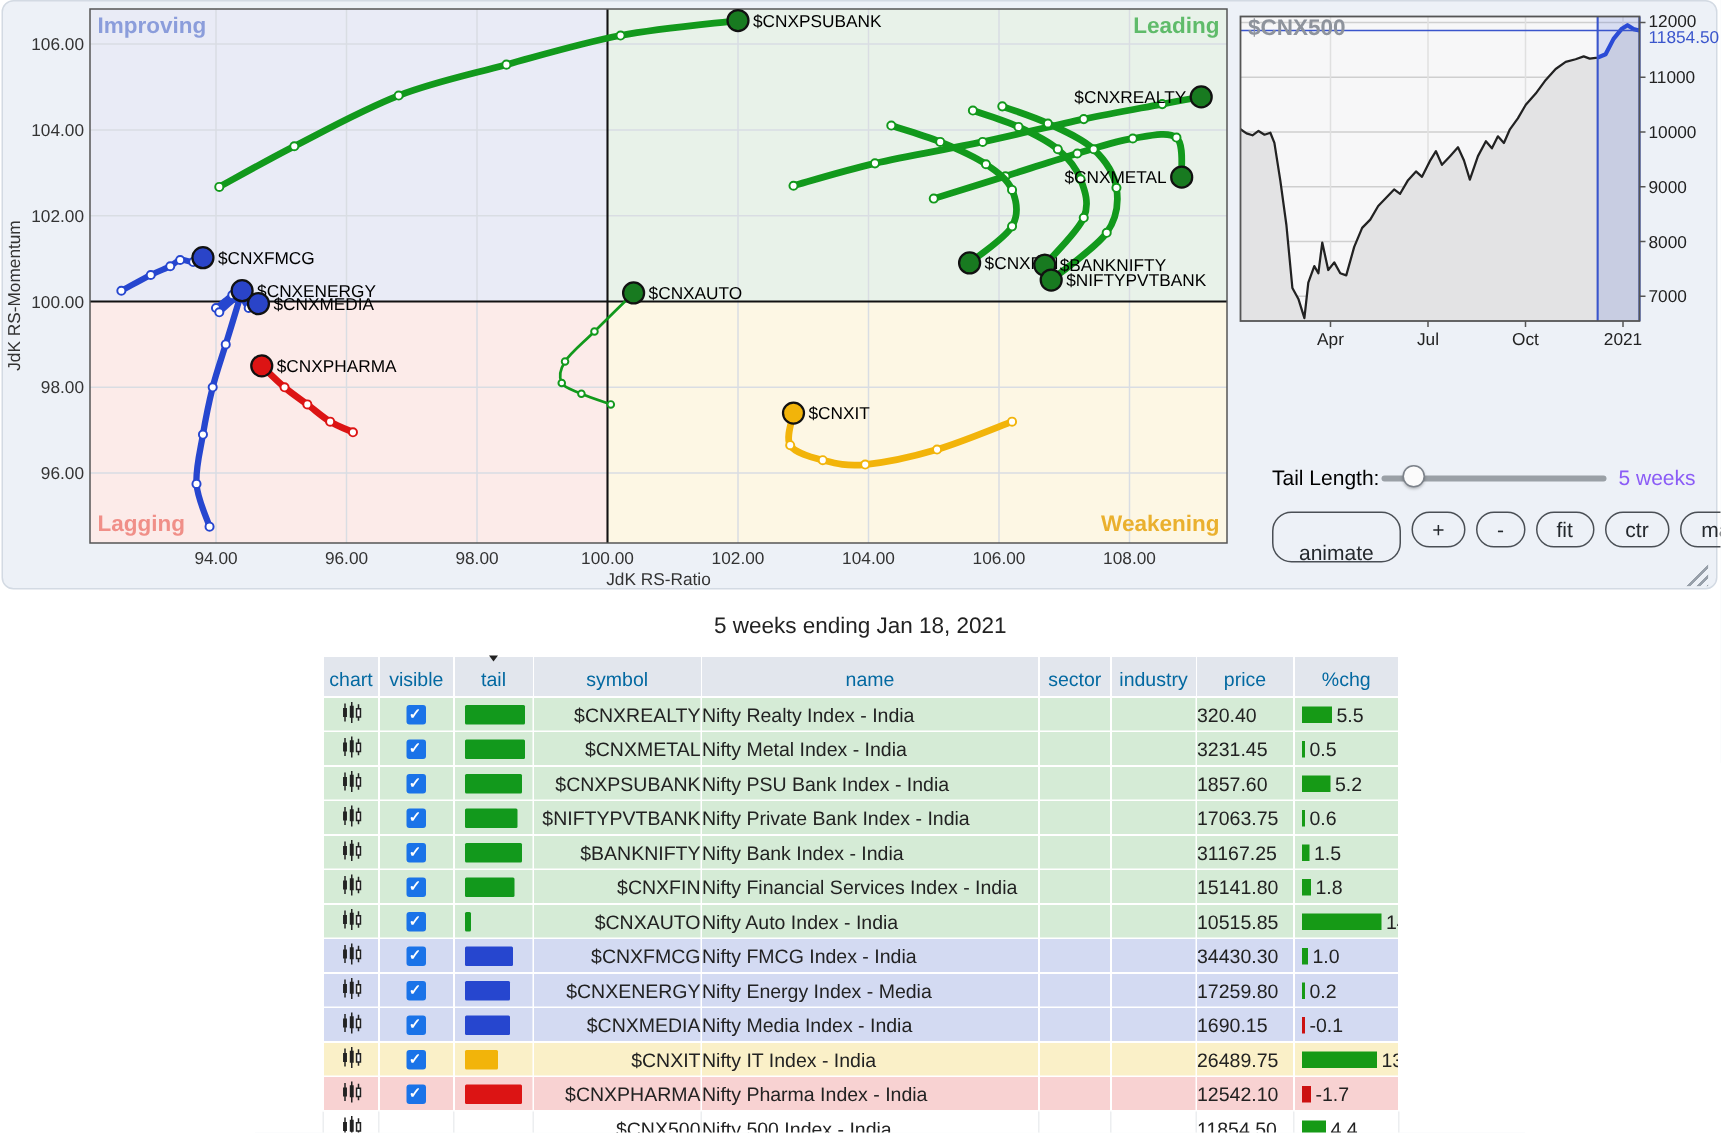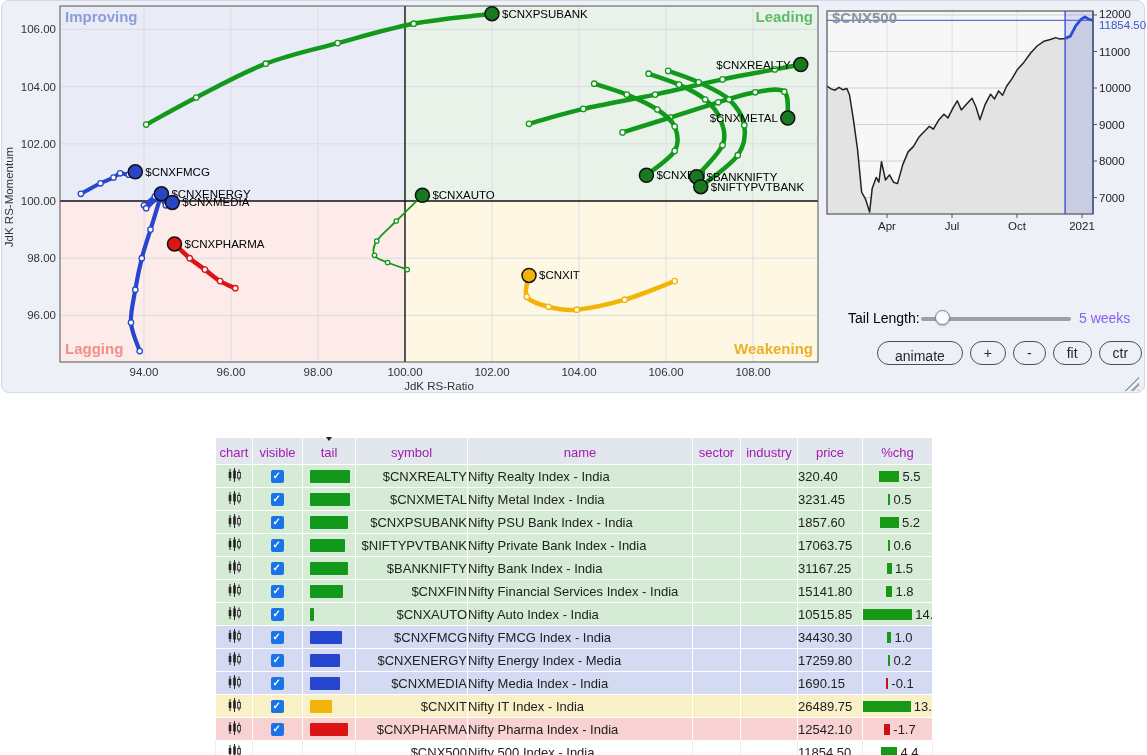--- a/index.html
+++ b/index.html
@@ -9,36 +9,36 @@
   .top-card{position:absolute;left:1px;top:0;width:1144px;height:393px;background:#edf1f7;border:1px solid #d3dae3;border-radius:8px;box-sizing:border-box;}
   #rrg-svg{position:absolute;left:0;top:0;}
   #mini-svg{position:absolute;left:820px;top:2px;}
   .tail-label{position:absolute;left:846px;top:309px;font-size:14px;color:#000000;}
   .slider{position:absolute;left:919px;top:308px;width:150px;height:18px;}
   .slider-track{position:absolute;left:0;top:8px;width:150px;height:4px;background:#9aa0a6;border-radius:3px;}
   .slider-handle{position:absolute;left:14px;top:1px;width:15px;height:15px;background:#fbfbfb;border:1.5px solid #7c828a;border-radius:50%;box-sizing:border-box;box-shadow:0 1px 2px rgba(0,0,0,.25);}
   .tail-value{position:absolute;left:1077px;top:309px;font-size:14px;color:#8b5cf6;}
   .btn-row{position:absolute;left:846px;top:340px;display:flex;gap:7px;}
   .rrg-btn{height:24px;border:1.6px solid #4a4f55;border-radius:13px;background:transparent;color:#24282d;font-size:14px;font-family:"Liberation Sans",sans-serif;padding:0 13px;line-height:20px;cursor:pointer;}
-  .rrg-btn.wide{padding:4px 17px;margin-left:29px;}
+  .rrg-btn.wide{padding:16px 17px;}
   .resize-handle{position:absolute;left:1120px;top:375px;width:17px;height:15px;background:repeating-linear-gradient(135deg,transparent 0 3px,#98a0aa 3px 4.6px);clip-path:polygon(100% 0,100% 100%,0 100%);}
   .caption{position:absolute;left:0;top:409px;width:100%;text-align:center;font-size:15px;color:#222;}
   table.idx{position:absolute;left:215px;top:437px;width:717px;border-collapse:collapse;table-layout:fixed;font-size:13px;color:#222;}
-  table.idx th{background:#e2e6ed;color:#a21caf;font-weight:normal;height:24px;border:1px solid #fff;position:relative;text-align:center;}
+  table.idx th{background:#e2e6ed;color:#0369a1;font-weight:normal;height:24px;border:1px solid #fff;position:relative;text-align:center;}
   table.idx td{height:22px;border:1px solid #fff;padding:0;overflow:hidden;white-space:nowrap;}
   tr.row-green td{background:#d5ebd6;}
   tr.row-blue td{background:#d3daf2;}
   tr.row-yellow td{background:#faf0c8;}
   tr.row-red td{background:#f8d2d2;}
   tr.row-white td{background:#fff;border-color:#eceef0;}
   .td-center{text-align:center;}
   .td-symbol{text-align:right;padding-right:10px;}
   .td-name{text-align:left;}
   .td-price{padding-right:7px;}
-  .pct-wrap{display:flex;align-items:center;gap:3px;padding-left:5px;justify-content:center;}
+  .pct-wrap{display:flex;align-items:center;gap:3px;padding-left:5px;}
   .pct-bar{height:11px;flex:0 0 auto;}
   .tail-swatch{height:13px;margin-left:7px;border-radius:1px;}
   .cb{width:13px;height:13px;background:#1a73e8;border-radius:2px;margin:0 auto;position:relative;}
   .cb::after{content:"✓";position:absolute;left:1.5px;top:0.5px;font-size:10px;font-weight:bold;color:#fff;}
   .sort-arrow{position:absolute;top:-1px;left:50%;transform:translateX(-50%);width:0;height:0;border-left:3.5px solid transparent;border-right:3.5px solid transparent;border-top:4.5px solid #222;}
   .th-inner{display:block;padding-top:3px;}
 </style>
 </head>
 <body>
 
@@ -257,20 +257,21 @@
         <button class="rrg-btn wide">animate</button>
         <button class="rrg-btn">+</button>
         <button class="rrg-btn">-</button>
         <button class="rrg-btn">fit</button>
         <button class="rrg-btn">ctr</button>
         <button class="rrg-btn">max</button>
       </div>
     <div class="resize-handle"></div>
   </div>
 
+  <div class="caption">5 weeks ending Jan 18, 2021</div>
 
   <table class="idx">
     <colgroup id="cols">
         <col style="width: 37px;">
         <col style="width: 50px;">
         <col style="width: 53px;">
         <col style="width: 112px;">
         <col style="width: 225px;">
         <col style="width: 48px;">
         <col style="width: 57px;">

